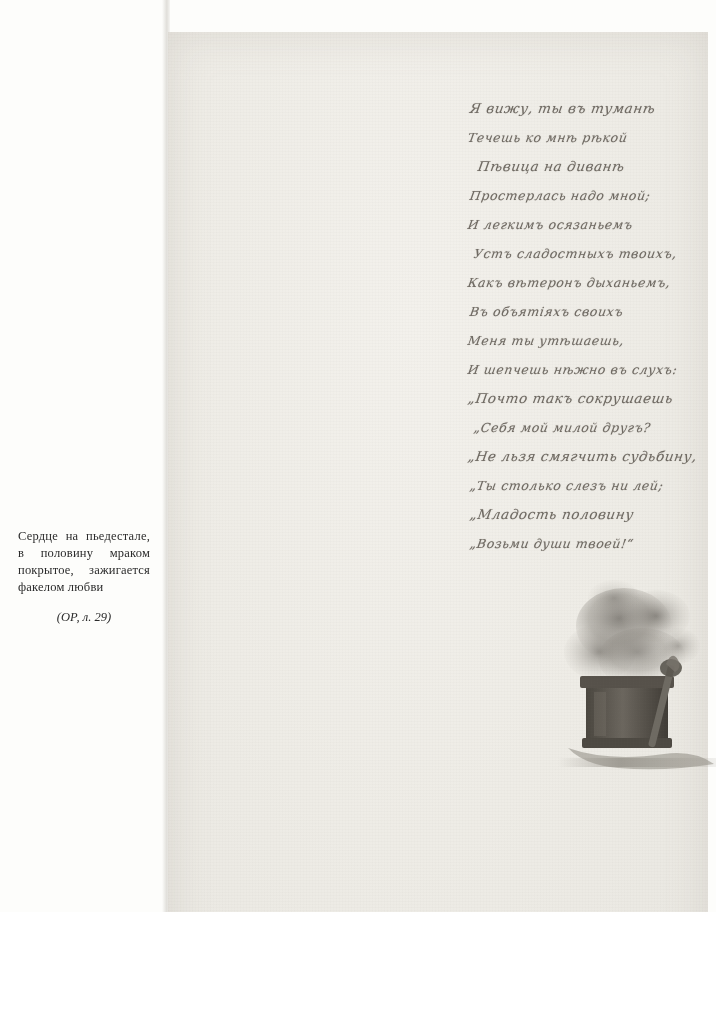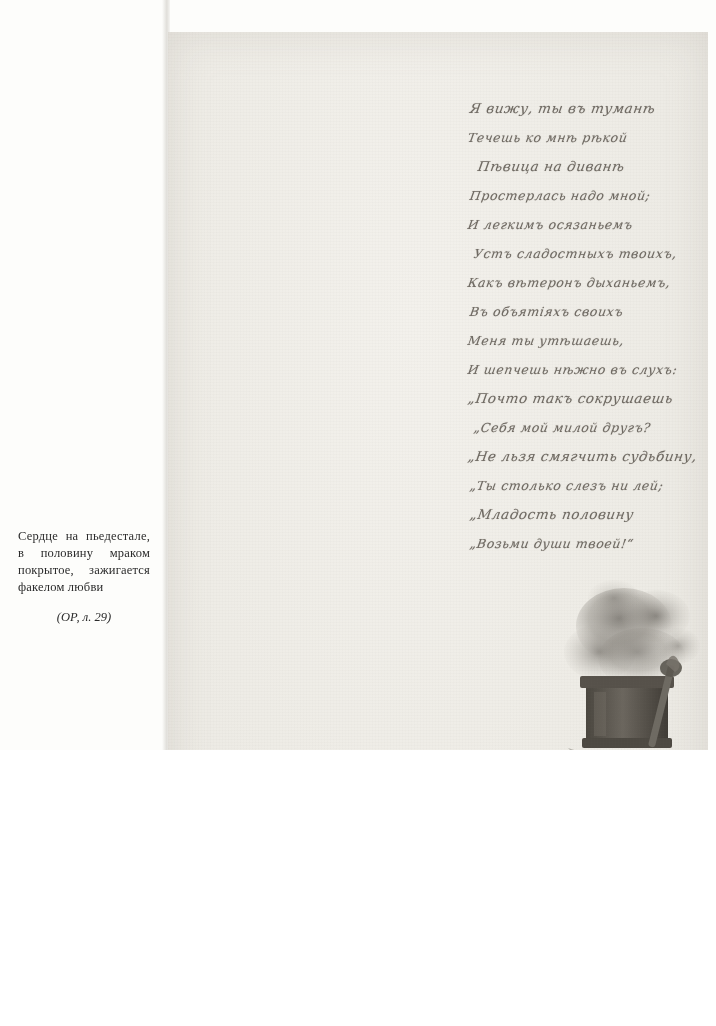--- a/index.html
+++ b/index.html
@@ -3,21 +3,21 @@
 <meta charset="utf-8">
 <style>
   html, body {
     margin: 0;
     padding: 0;
     background: #ffffff;
   }
   .page {
     position: relative;
     width: 716px;
-    height: 750px;
+    height: 912px;
     background: #fdfdfb;
     overflow: hidden;
     font-family: "Liberation Serif", serif;
   }
 
   
   .plate {
     position: absolute;
     left: 168px;
     top: 32px;

